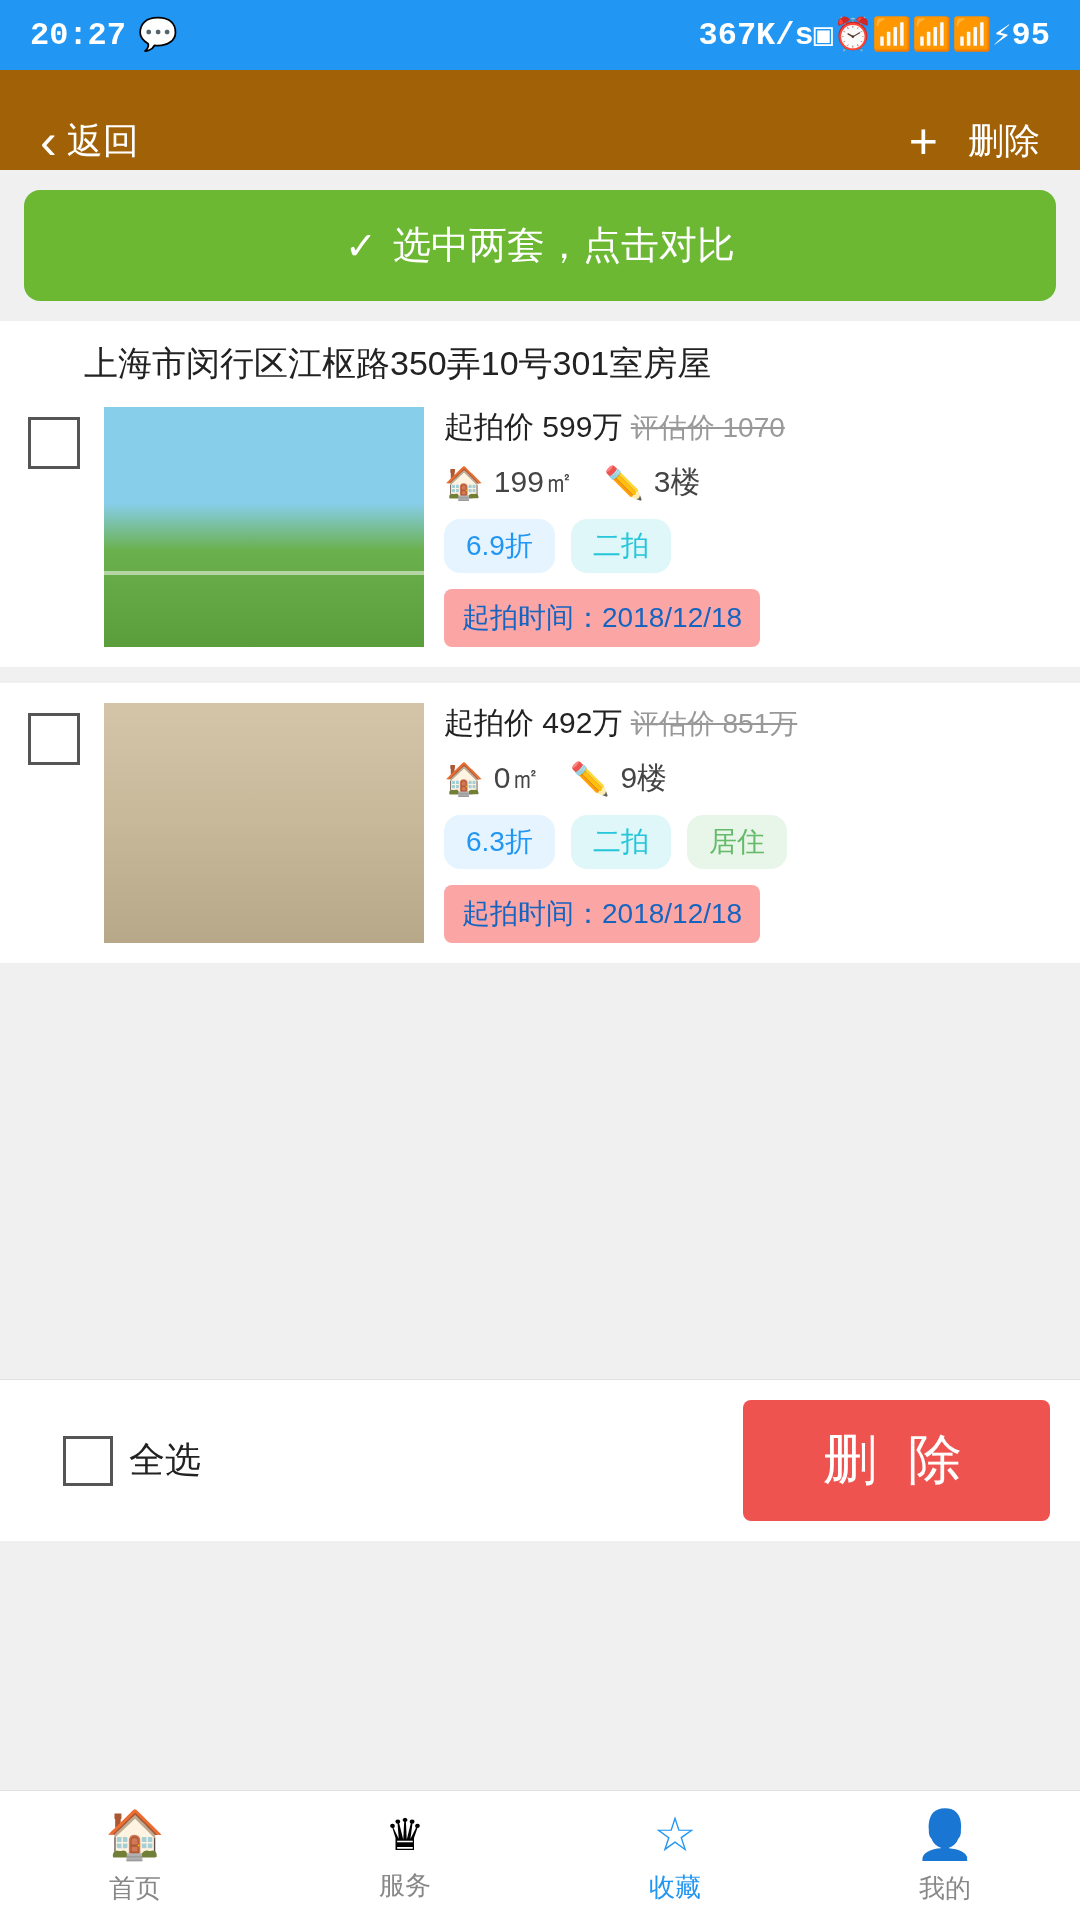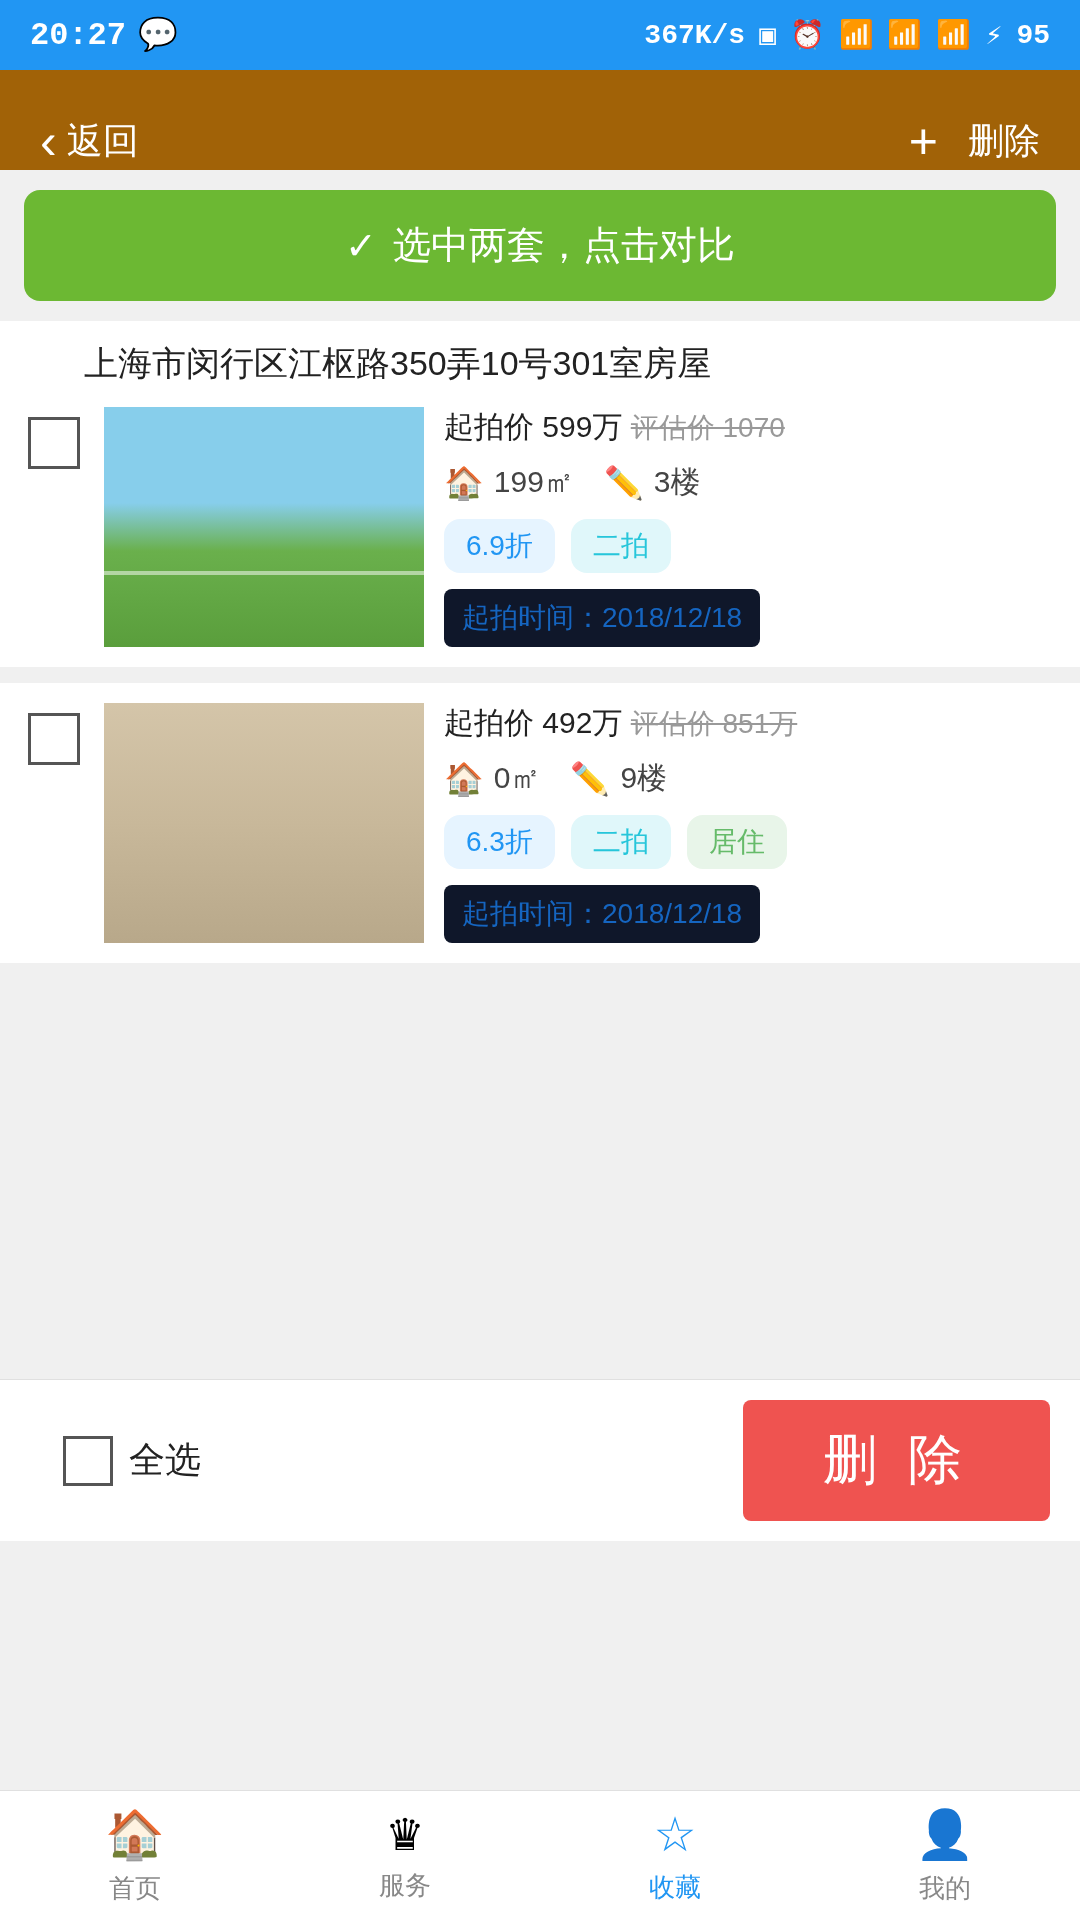--- a/index.html
+++ b/index.html
@@ -19,21 +19,21 @@
       display: flex;
       align-items: center;
       justify-content: space-between;
       padding: 0 30px;
       height: 70px;
       font-size: 32px;
       font-weight: 600;
       font-family: Liberation Mono, monospace;
     }
     .status-left { display: flex; align-items: center; gap: 12px; }
-    .status-right { display: flex; align-items: center; gap: 14px; font-size: 28px; }
+    .status-right { display: flex; align-items: center; font-size: 32px; }
 
     
     .nav-bar {
       background: #a16207;
       color: white;
       display: flex;
       align-items: flex-end;
       justify-content: space-between;
       padding: 0 40px;
       height: 100px;
@@ -178,21 +178,21 @@
     .tag {
       padding: 8px 22px;
       border-radius: 16px;
       font-size: 28px;
       font-weight: 500;
     }
     .tag-blue { background: #e6f4ff; color: #2196F3; }
     .tag-lightblue { background: #e0f7fa; color: #26c6da; }
     .tag-green { background: #e8f5e9; color: #66bb6a; }
     .date-row {
-      background: #0f172a;
+      background: #fca5a5;
       border-radius: 8px;
       padding: 10px 18px;
       font-size: 28px;
       color: #1565c0;
       display: inline-block;
     }
 
     
     .empty-area {
       min-height: 380px;

